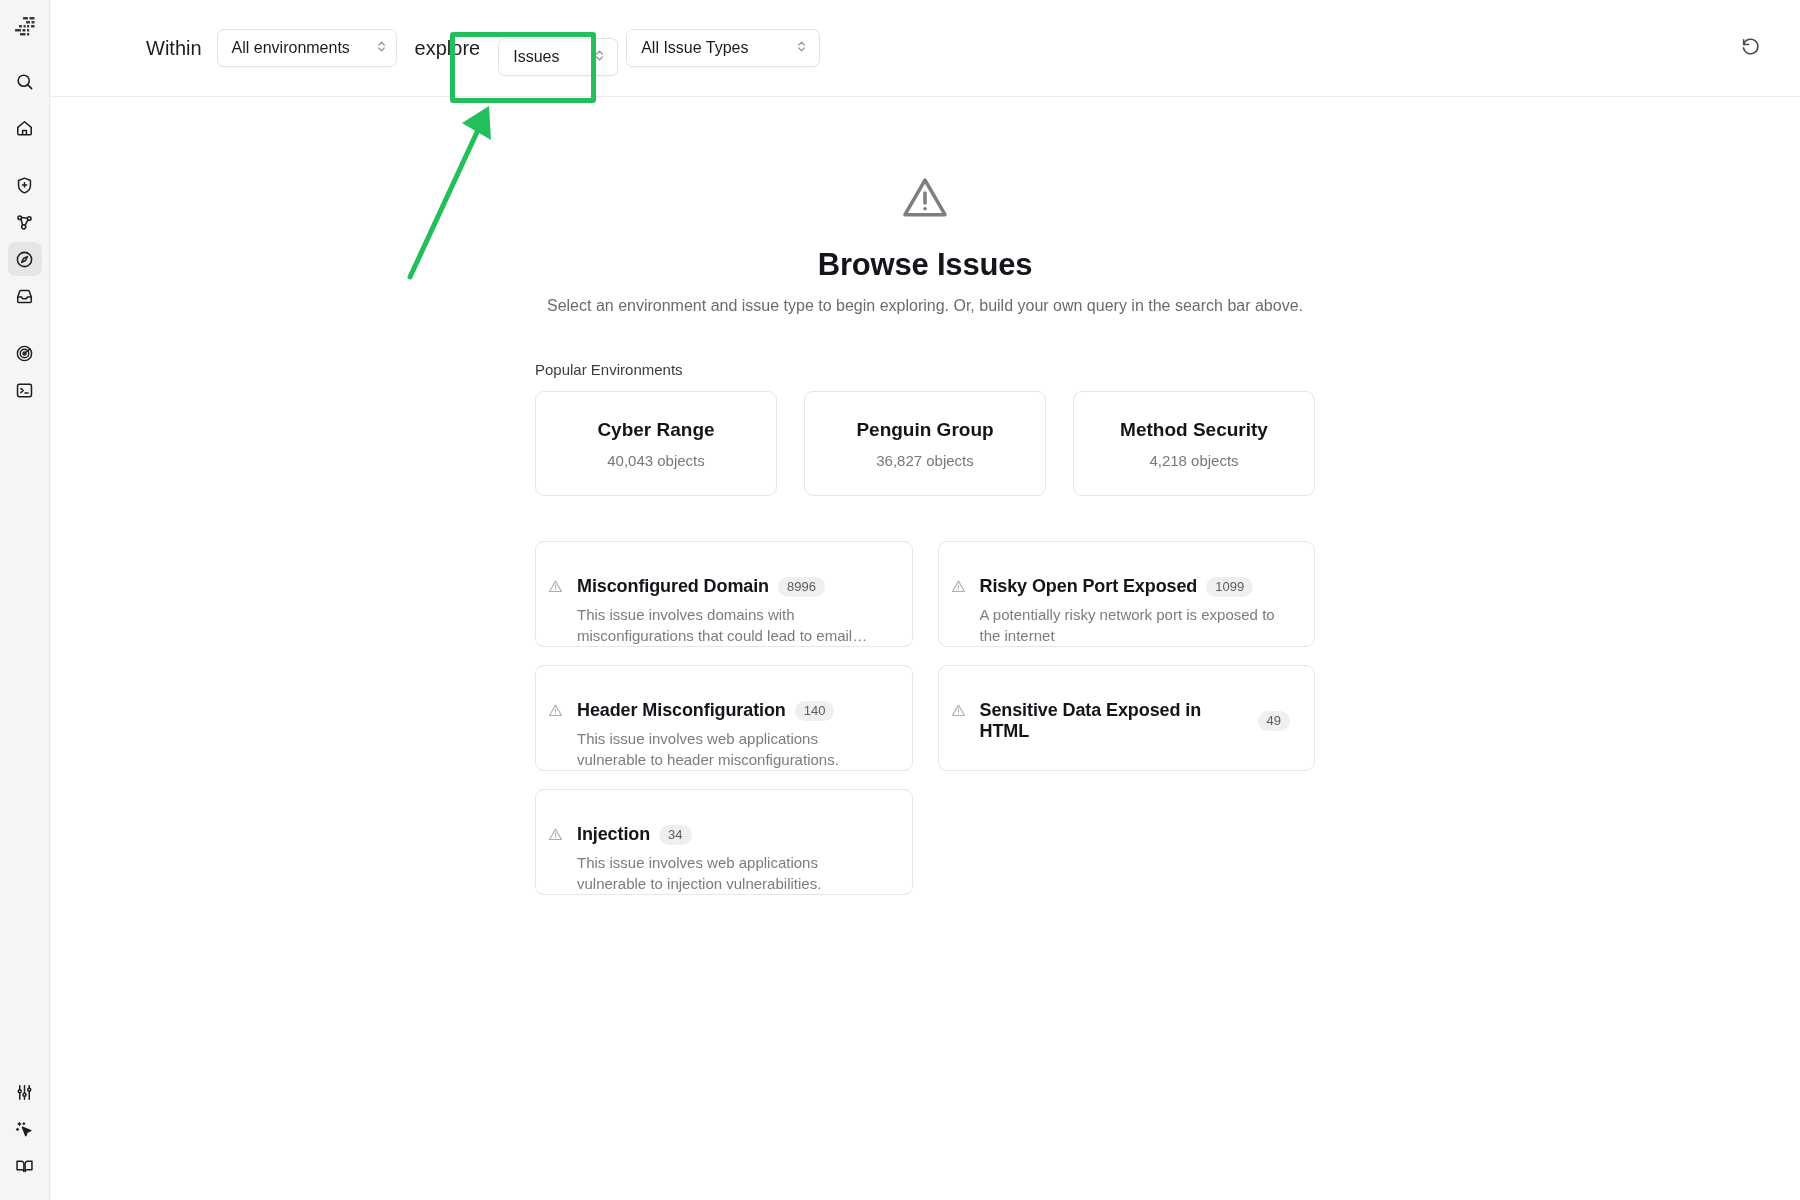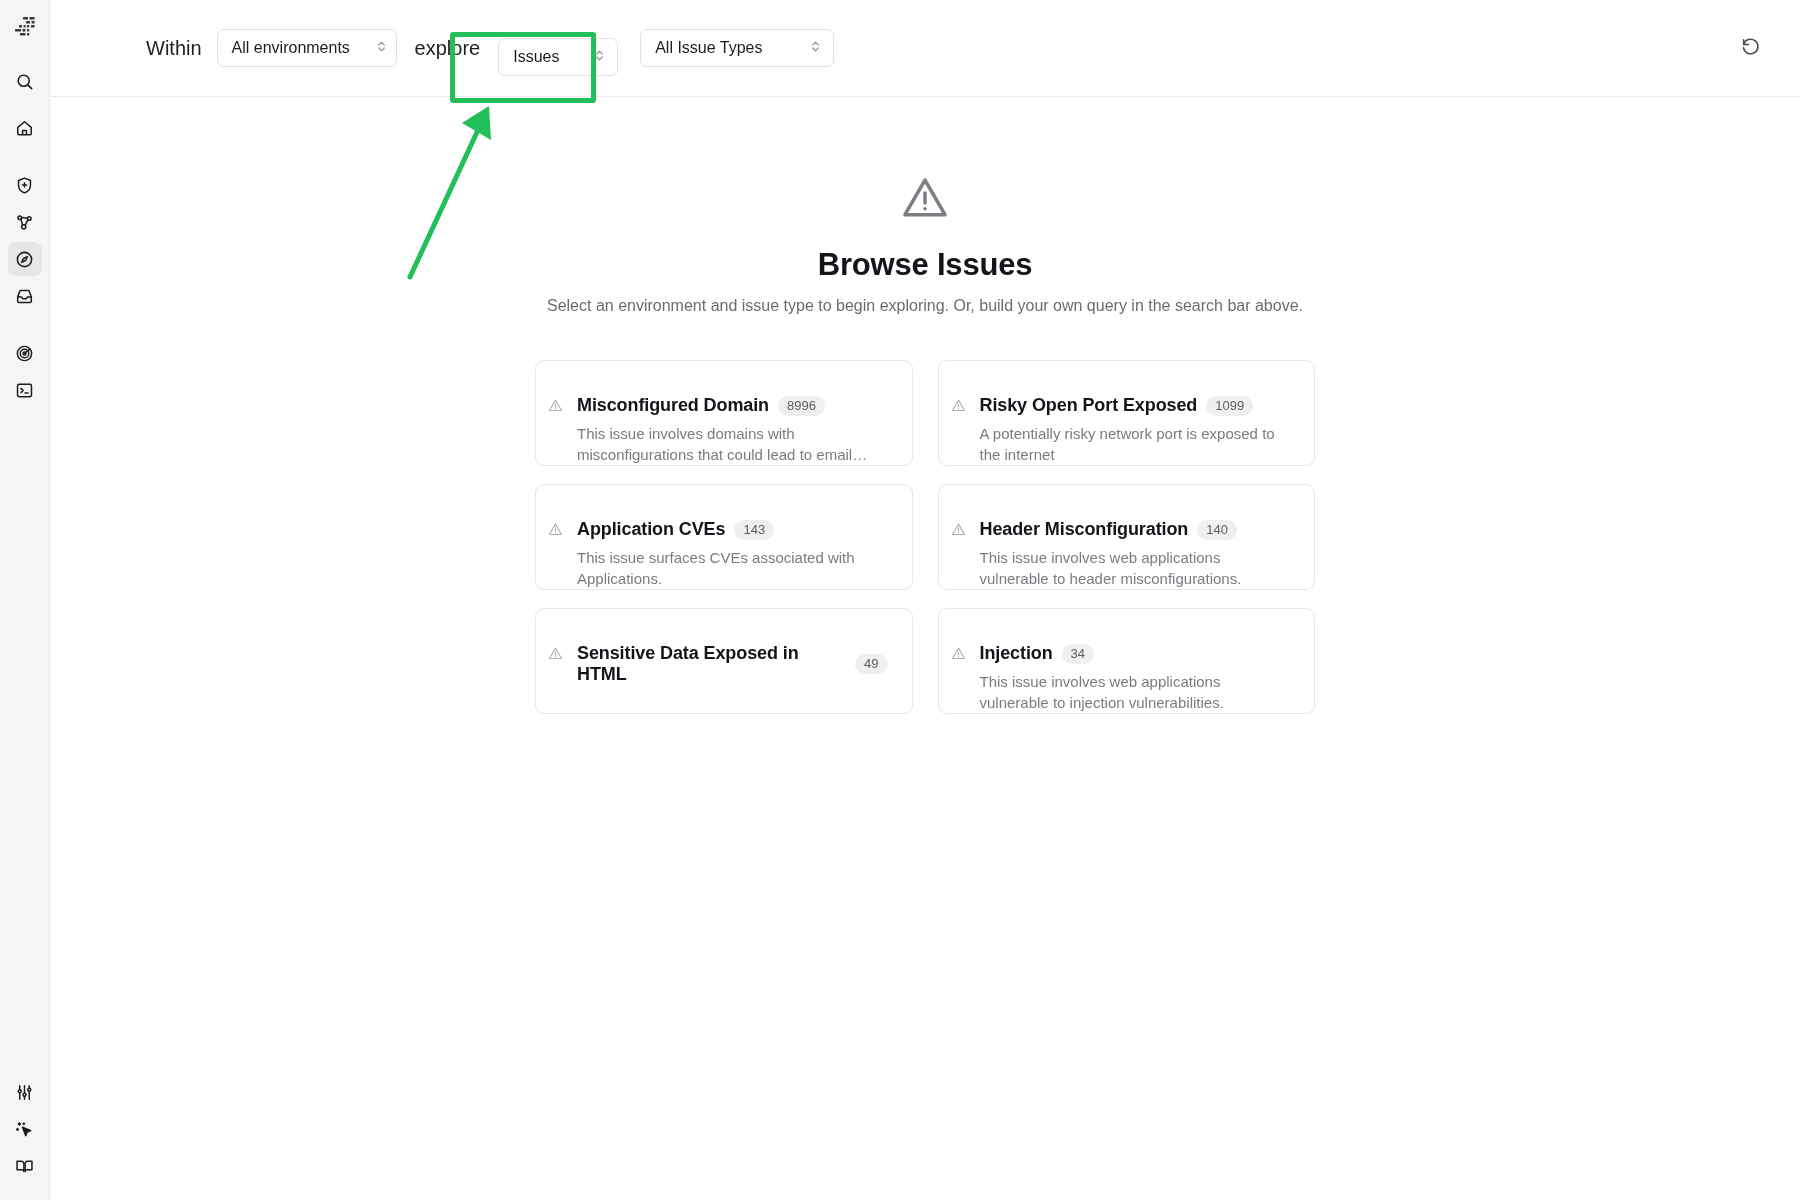--- a/index.html
+++ b/index.html
@@ -54,21 +54,21 @@
     background: #fff;
     display: flex; align-items: center; justify-content: space-between;
     padding: 0 12px 0 14px;
     font-size: 16px; color: #1d1d1f;
     white-space: nowrap;
     box-shadow: 0 1px 1px rgba(0,0,0,0.02);
   }
   .select .val { margin-right: 26px; }
   .sel-env { width: 180px; margin-left: 15px; }
   .sel-obj { width: 120px; margin-top: 18px; }
-  .sel-type { width: 194px; margin-left: 22px; }
+  .sel-type { width: 194px; margin-left: 8px; }
   .lbl-explore { margin-left: 18px; margin-right: 18px; }
   .chev { color: #9a9a9a; flex: 0 0 auto; }
   .refresh-btn {
     position: absolute; right: 35px; top: 50%; transform: translateY(-50%);
     width: 30px; height: 30px; display:flex; align-items:center; justify-content:center;
     color: #4a4a4a;
   }
 
   
   .content { padding-top: 76px; }
@@ -331,20 +331,41 @@
           <svg width="50" height="50" viewBox="0 0 24 24" fill="none" stroke="currentColor" stroke-width="1.7" stroke-linecap="round" stroke-linejoin="round">
             <path d="M12 3.4 21.6 20H2.4z"></path>
             <line x1="12" y1="9.6" x2="12" y2="14.4"></line>
             <circle cx="12" cy="17.2" r="0.85" fill="currentColor" stroke="none"></circle>
           </svg>
         </div>
         <h1 class="hero-title">Browse Issues</h1>
         <p class="hero-sub">Select an environment and issue type to begin exploring. Or, build your own query in the search bar above.</p>
       </div>
 
+      <section class="section sec-envs">
+        <div class="sec-head">Popular Environments</div>
+        <div class="env-grid">
+
+          <div class="env-card">
+            <div class="env-name">Cyber Range</div>
+            <div class="env-count">40,043 objects</div>
+          </div>
+
+          <div class="env-card">
+            <div class="env-name">Penguin Group</div>
+            <div class="env-count">36,827 objects</div>
+          </div>
+
+          <div class="env-card">
+            <div class="env-name">Method Security</div>
+            <div class="env-count">4,218 objects</div>
+          </div>
+
+        </div>
+      </section>
 
       <section class="section sec-types">
         <div class="type-grid">
 
           <div class="type-card">
             <div class="type-row">
               <span class="warn-sm">
                 <svg width="15" height="15" viewBox="0 0 24 24" fill="none" stroke="currentColor" stroke-width="1.8" stroke-linecap="round" stroke-linejoin="round">
                   <path d="M12 3.4 21.6 20H2.4z"></path>
                     <line x1="12" y1="9.6" x2="12" y2="14.2"></line>
@@ -373,38 +394,20 @@
               <div class="type-body">
                 <div class="type-head">
                   <span class="type-name">Risky Open Port Exposed</span>
                   <span class="badge">1099</span>
                 </div>
                 <div class="type-desc">A potentially risky network port is exposed to the internet</div>
               </div>
             </div>
           </div>
 
-          <div class="type-card">
-            <div class="type-row">
-              <span class="warn-sm">
-                <svg width="15" height="15" viewBox="0 0 24 24" fill="none" stroke="currentColor" stroke-width="1.8" stroke-linecap="round" stroke-linejoin="round">
-                  <path d="M12 3.4 21.6 20H2.4z"></path>
-                    <line x1="12" y1="9.6" x2="12" y2="14.2"></line>
-                  <circle cx="12" cy="17" r="0.9" fill="currentColor" stroke="none"></circle>
-                </svg>
-              </span>
-              <div class="type-body">
-                <div class="type-head">
-                  <span class="type-name">Application CVEs</span>
-                  <span class="badge">143</span>
-                </div>
-                <div class="type-desc">This issue surfaces CVEs associated with Applications.</div>
-              </div>
-            </div>
-          </div>
 
           <div class="type-card">
             <div class="type-row">
               <span class="warn-sm">
                 <svg width="15" height="15" viewBox="0 0 24 24" fill="none" stroke="currentColor" stroke-width="1.8" stroke-linecap="round" stroke-linejoin="round">
                   <path d="M12 3.4 21.6 20H2.4z"></path>
                     <line x1="12" y1="9.6" x2="12" y2="14.2"></line>
                   <circle cx="12" cy="17" r="0.9" fill="currentColor" stroke="none"></circle>
                 </svg>
               </span>

